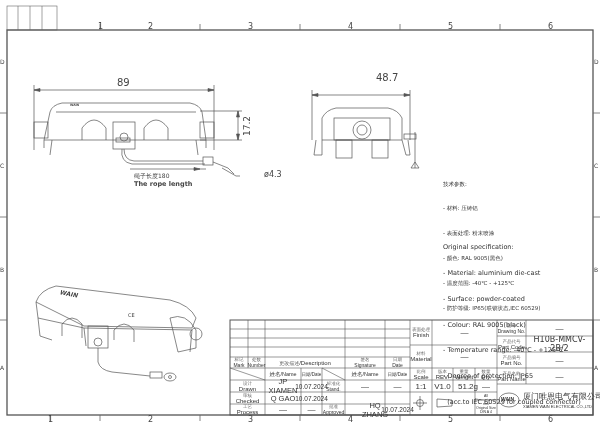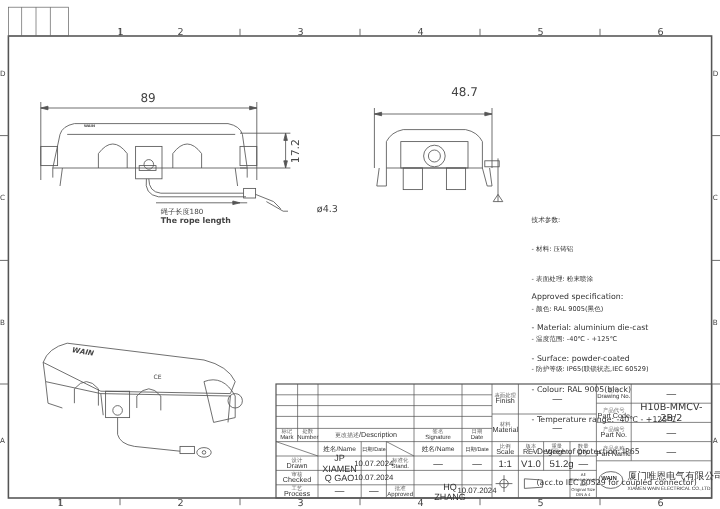--- a/index.html
+++ b/index.html
@@ -205,21 +205,21 @@
 
 <div class="spec" style="left:443px;top:163px;font-size:5.5px;line-height:8.3px;">
   <div>技术参数:</div>
   <div>- 材料: 压铸铝</div>
   <div>- 表面处理: 粉末喷涂</div>
   <div>- 颜色: RAL 9005(黑色)</div>
   <div>- 温度范围: -40℃ - +125℃</div>
   <div>- 防护等级: IP65(联锁状态,IEC 60529)</div>
 </div>
 <div class="spec" style="left:443px;top:226px;">
-  <div>Approved specification:</div>
+  <div>Original specification:</div>
   <div>- Material: aluminium die-cast</div>
   <div>- Surface: powder-coated</div>
   <div>- Colour: RAL 9005(black)</div>
   <div>- Temperature range: -40℃ - +125℃</div>
   <div>- Degree of protection: IP65</div>
   <div>  (acc.to IEC 60529 for coupled connector)</div>
 </div>
 
 <div class="cell" style="left:230px;top:357px;width:18px;height:11px;">
   <span class="zh">标记</span>

